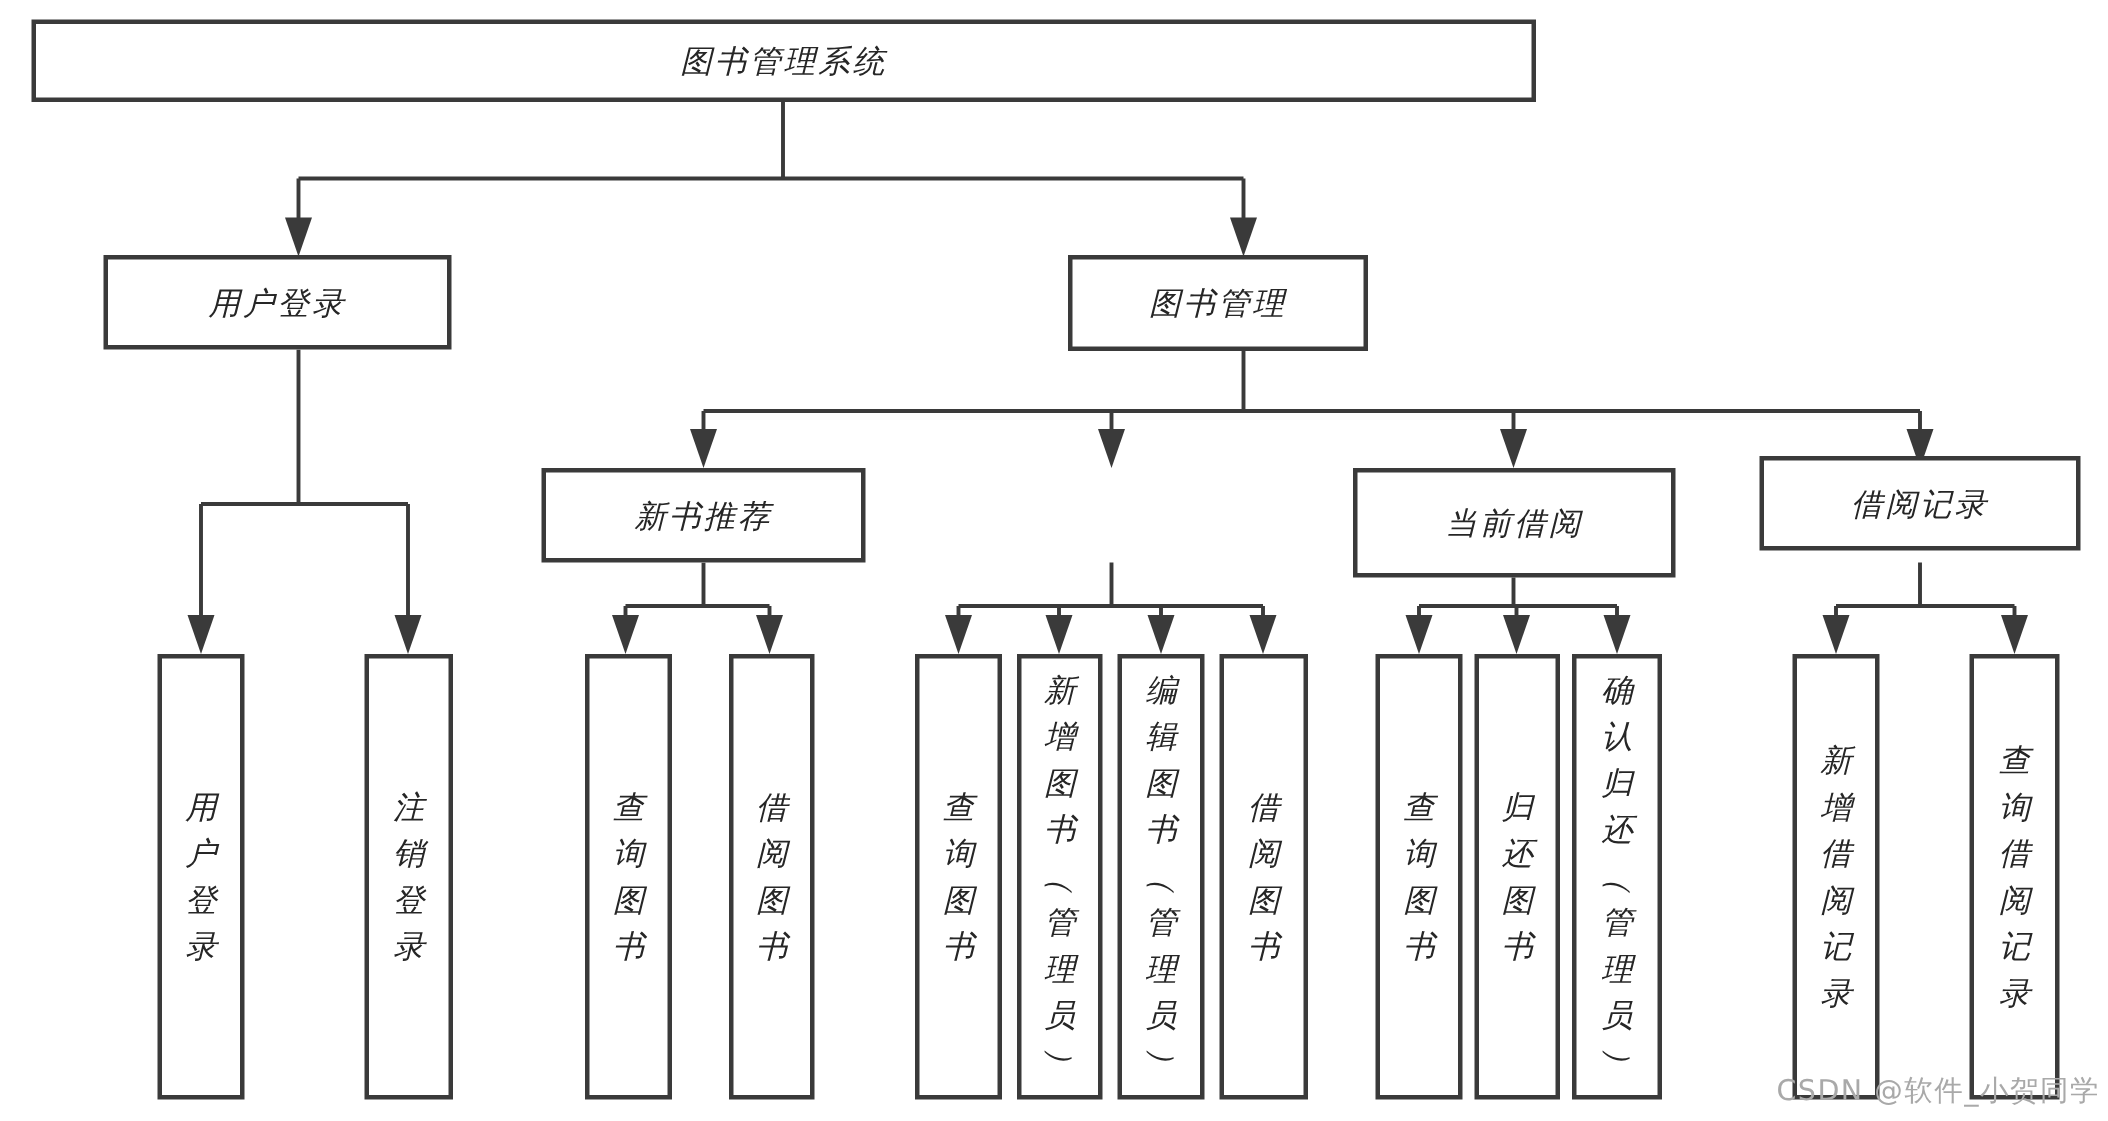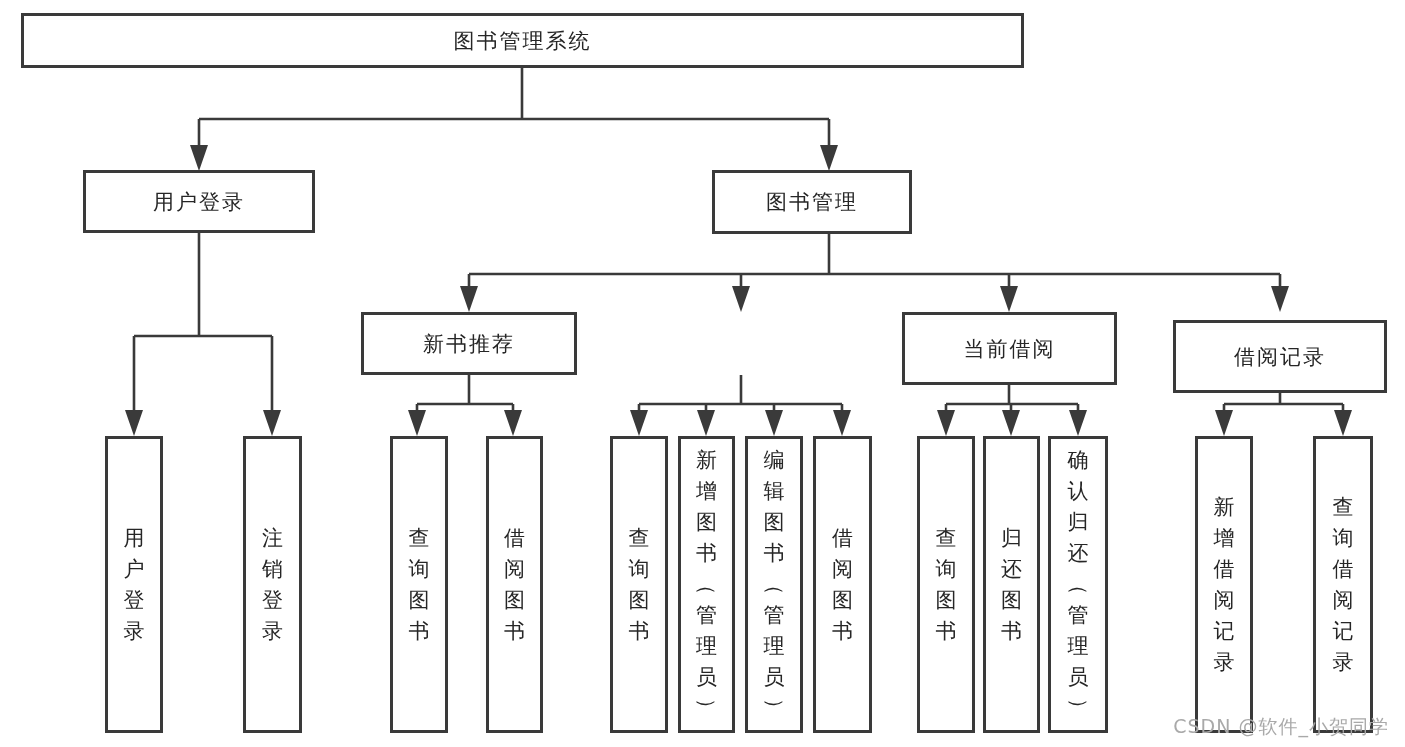--- a/index.html
+++ b/index.html
@@ -17,20 +17,21 @@
   }
   .lines{position:absolute;left:0;top:0;}
   .node{
     position:absolute;
     box-sizing:border-box;
     background:#ffffff;
     border:3px solid var(--line);
     display:flex;
     align-items:center;
     justify-content:center;
+    font-style:italic;
   }
   .hlabel{
     font-size:21px;
     color:var(--text);
     letter-spacing:2px;
     white-space:nowrap;
   }
   .vtext{
     display:flex;
     flex-direction:column;
@@ -42,21 +43,21 @@
     display:block;
     font-size:21px;
     line-height:31px;
     height:31px;
     color:var(--text);
     text-align:center;
   }
   .vchar.paren{transform:rotate(90deg);}
   .watermark{
     position:absolute;
-    right:16px;
+    right:5px;
     bottom:7px;
     font-size:19px;
     letter-spacing:1px;
     color:var(--wm);
     white-space:nowrap;
     z-index:5;
   }
 </style>
 </head>
 <body>
@@ -100,34 +101,34 @@
       <polygon points="1069,410 1087,410 1078,436"></polygon>
       <polygon points="1215,410 1233,410 1224,436"></polygon>
       <polygon points="1334,410 1352,410 1343,436"></polygon>
     </g>
   </svg>
 
   <div class="node" style="left:21px;top:13px;width:1003px;height:55px">
     <span class="hlabel">图书管理系统</span>
   </div>
 
-  <div class="node" style="left:83px;top:170px;width:232px;height:63px">
+  <div class="node" style="left:69px;top:170px;width:232px;height:63px">
     <span class="hlabel">用户登录</span>
   </div>
   <div class="node" style="left:712px;top:170px;width:200px;height:64px">
     <span class="hlabel">图书管理</span>
   </div>
 
   <div class="node" style="left:361px;top:312px;width:216px;height:63px">
     <span class="hlabel">新书推荐</span>
   </div>
   <div class="node" style="left:902px;top:312px;width:215px;height:73px">
     <span class="hlabel">当前借阅</span>
   </div>
-  <div class="node" style="left:1173px;top:320px;width:214px;height:73px">
+  <div class="node" style="left:1173px;top:304px;width:214px;height:63px">
     <span class="hlabel">借阅记录</span>
   </div>
 
   <div class="node" style="left:105px;top:436px;width:58px;height:297px">
     <div class="vtext">
         <span class="vchar">用</span>
         <span class="vchar">户</span>
         <span class="vchar">登</span>
         <span class="vchar">录</span>
       </div>

